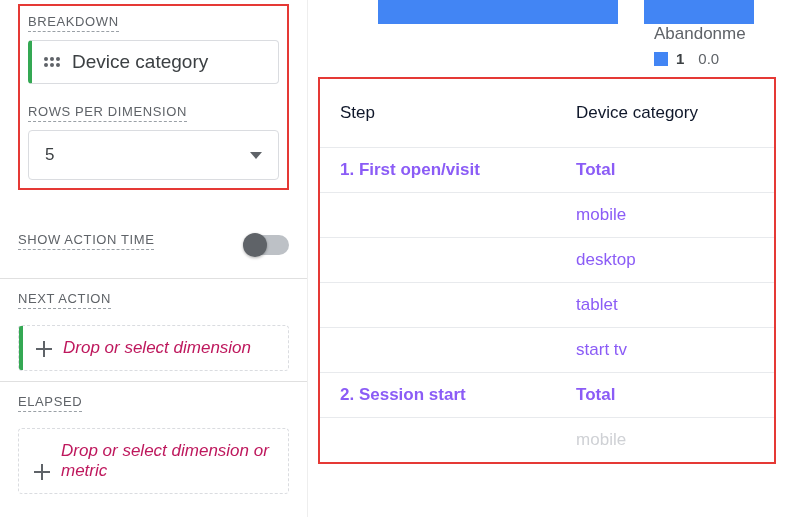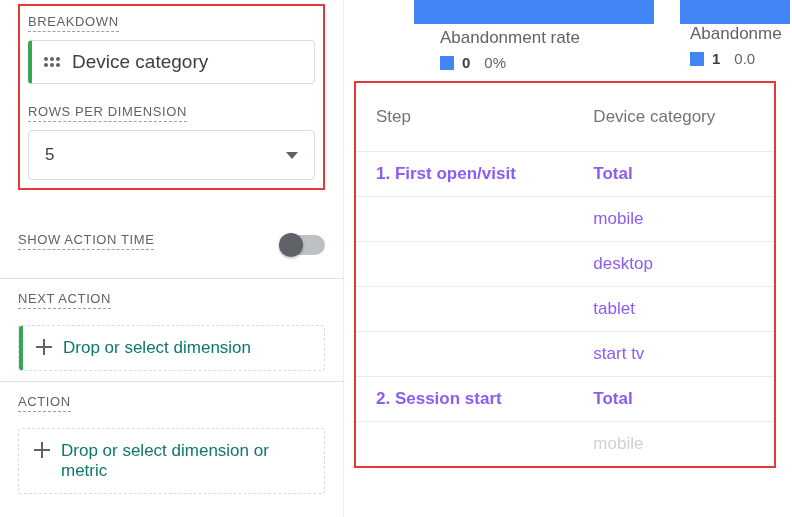--- a/index.html
+++ b/index.html
@@ -8,21 +8,21 @@
     font-family: Arial, "Helvetica Neue", Helvetica, sans-serif;
     background: #fff;
     color: #3c4043;
     width: 792px;
     height: 517px;
     overflow: hidden;
     position: relative;
   }
   .layout { display: flex; height: 100%; }
   .panel-left {
-    width: 344px;
+    width: 308px;
     padding: 4px 18px 0 18px;
     border-right: 1px solid #eee;
   }
   .section-label {
     font-size: 13px;
     letter-spacing: 0.6px;
     color: #5f6368;
     margin-bottom: 8px;
     display: inline-block;
     border-bottom: 1px dashed #9aa0a6;
@@ -81,26 +81,27 @@
     width:44px; height:20px; border-radius:12px;
     background:#bdc1c6; position:relative;
   }
   .toggle-knob {
     width:24px; height:24px; border-radius:50%; background:#5f6368;
     position:absolute; left:-2px; top:-2px;
     box-shadow: 0 1px 3px rgba(0,0,0,0.3);
   }
   .divider { border-top:1px solid #e0e0e0; margin:10px -18px; }
   .drop-zone {
-    display:flex; align-items:flex-start;
+    display:flex; align-items:flex-end;
     border:1px dashed #dadce0;
     border-radius:4px;
     padding:12px 14px;
-    color:#0f766e;
+    color:#be185d;
     font-size:17px;
+    font-style:italic;
   }
   .drop-zone .green { width:4px; align-self:stretch; background:#34a853; margin:-12px 12px -12px -14px; border-radius:2px 0 0 2px; }
   .drop-zone svg { margin-right:10px; flex:0 0 auto; }
 
   
   .panel-right { flex:1; padding:0; position:relative; }
   .mini-chart-row { display:flex; gap:26px; margin-left:70px; }
   .mini-chart { width:240px; }
   .bar-bg { height:24px; background:#4285f4; }
   .ab-row { display:flex; align-items:center; margin-top:6px; font-size:15px; color:#5f6368; }
@@ -108,21 +109,21 @@
   .ab-row .num { color:#3c4043; font-weight:600; margin-right:14px; }
   .ab-label { color:#5f6368; font-size:17px; margin-bottom:4px; }
 
   .table-highlight {
     border:2px solid #e53935;
     margin:10px 16px 0 10px;
     padding: 0;
   }
   table { width:100%; border-collapse:collapse; }
   th {
-    text-align:left; font-weight:400; color:#737373;
+    text-align:left; font-weight:400; color:#0f172a;
     font-size:17px; padding:24px 20px;
   }
   td {
     font-size:17px; color:#8b5cf6;
     padding:12px 20px;
     border-top:1px solid #e8eaed;
   }
   td.bold { font-weight:700; }
   td:first-child { width:52%; }
   tr.fade td { color:#cfd1d5; }
@@ -169,41 +170,33 @@
     <div class="drop-zone" style="margin-top:8px;">
       <div class="green"></div>
       <svg width="18" height="18" viewBox="0 0 18 18">
           <path d="M8 1h2v16H8z M1 8h16v2H1z" fill="#5f6368"></path>
         </svg>
       <span>Drop or select dimension</span>
     </div>
 
     <div class="divider"></div>
 
-    <div class="section-label">ACTION</div>
+    <div class="section-label">ELAPSED</div>
     <div class="drop-zone" style="margin-top:8px;">
       <svg width="18" height="18" viewBox="0 0 18 18">
           <path d="M8 1h2v16H8z M1 8h16v2H1z" fill="#5f6368"></path>
         </svg>
       <span>Drop or select dimension or metric</span>
     </div>
   </div>
 
   <div class="panel-right">
     <div class="mini-chart-row">
       <div class="mini-chart">
         <div class="bar-bg"></div>
-        <div style="padding-left:26px; padding-top:4px;">
-          <div class="ab-label">Abandonment rate</div>
-          <div class="ab-row">
-            <span class="dot"></span>
-            <span class="num">0</span>
-            <span>0%</span>
-          </div>
-        </div>
       </div>
       <div class="mini-chart" style="width:110px; overflow:hidden;">
         <div class="bar-bg"></div>
         <div style="padding-left:10px; padding-top:0;">
           <div class="ab-label">Abandonme</div>
           <div class="ab-row">
             <span class="dot"></span>
             <span class="num">1</span>
             <span>0.0</span>
           </div>

